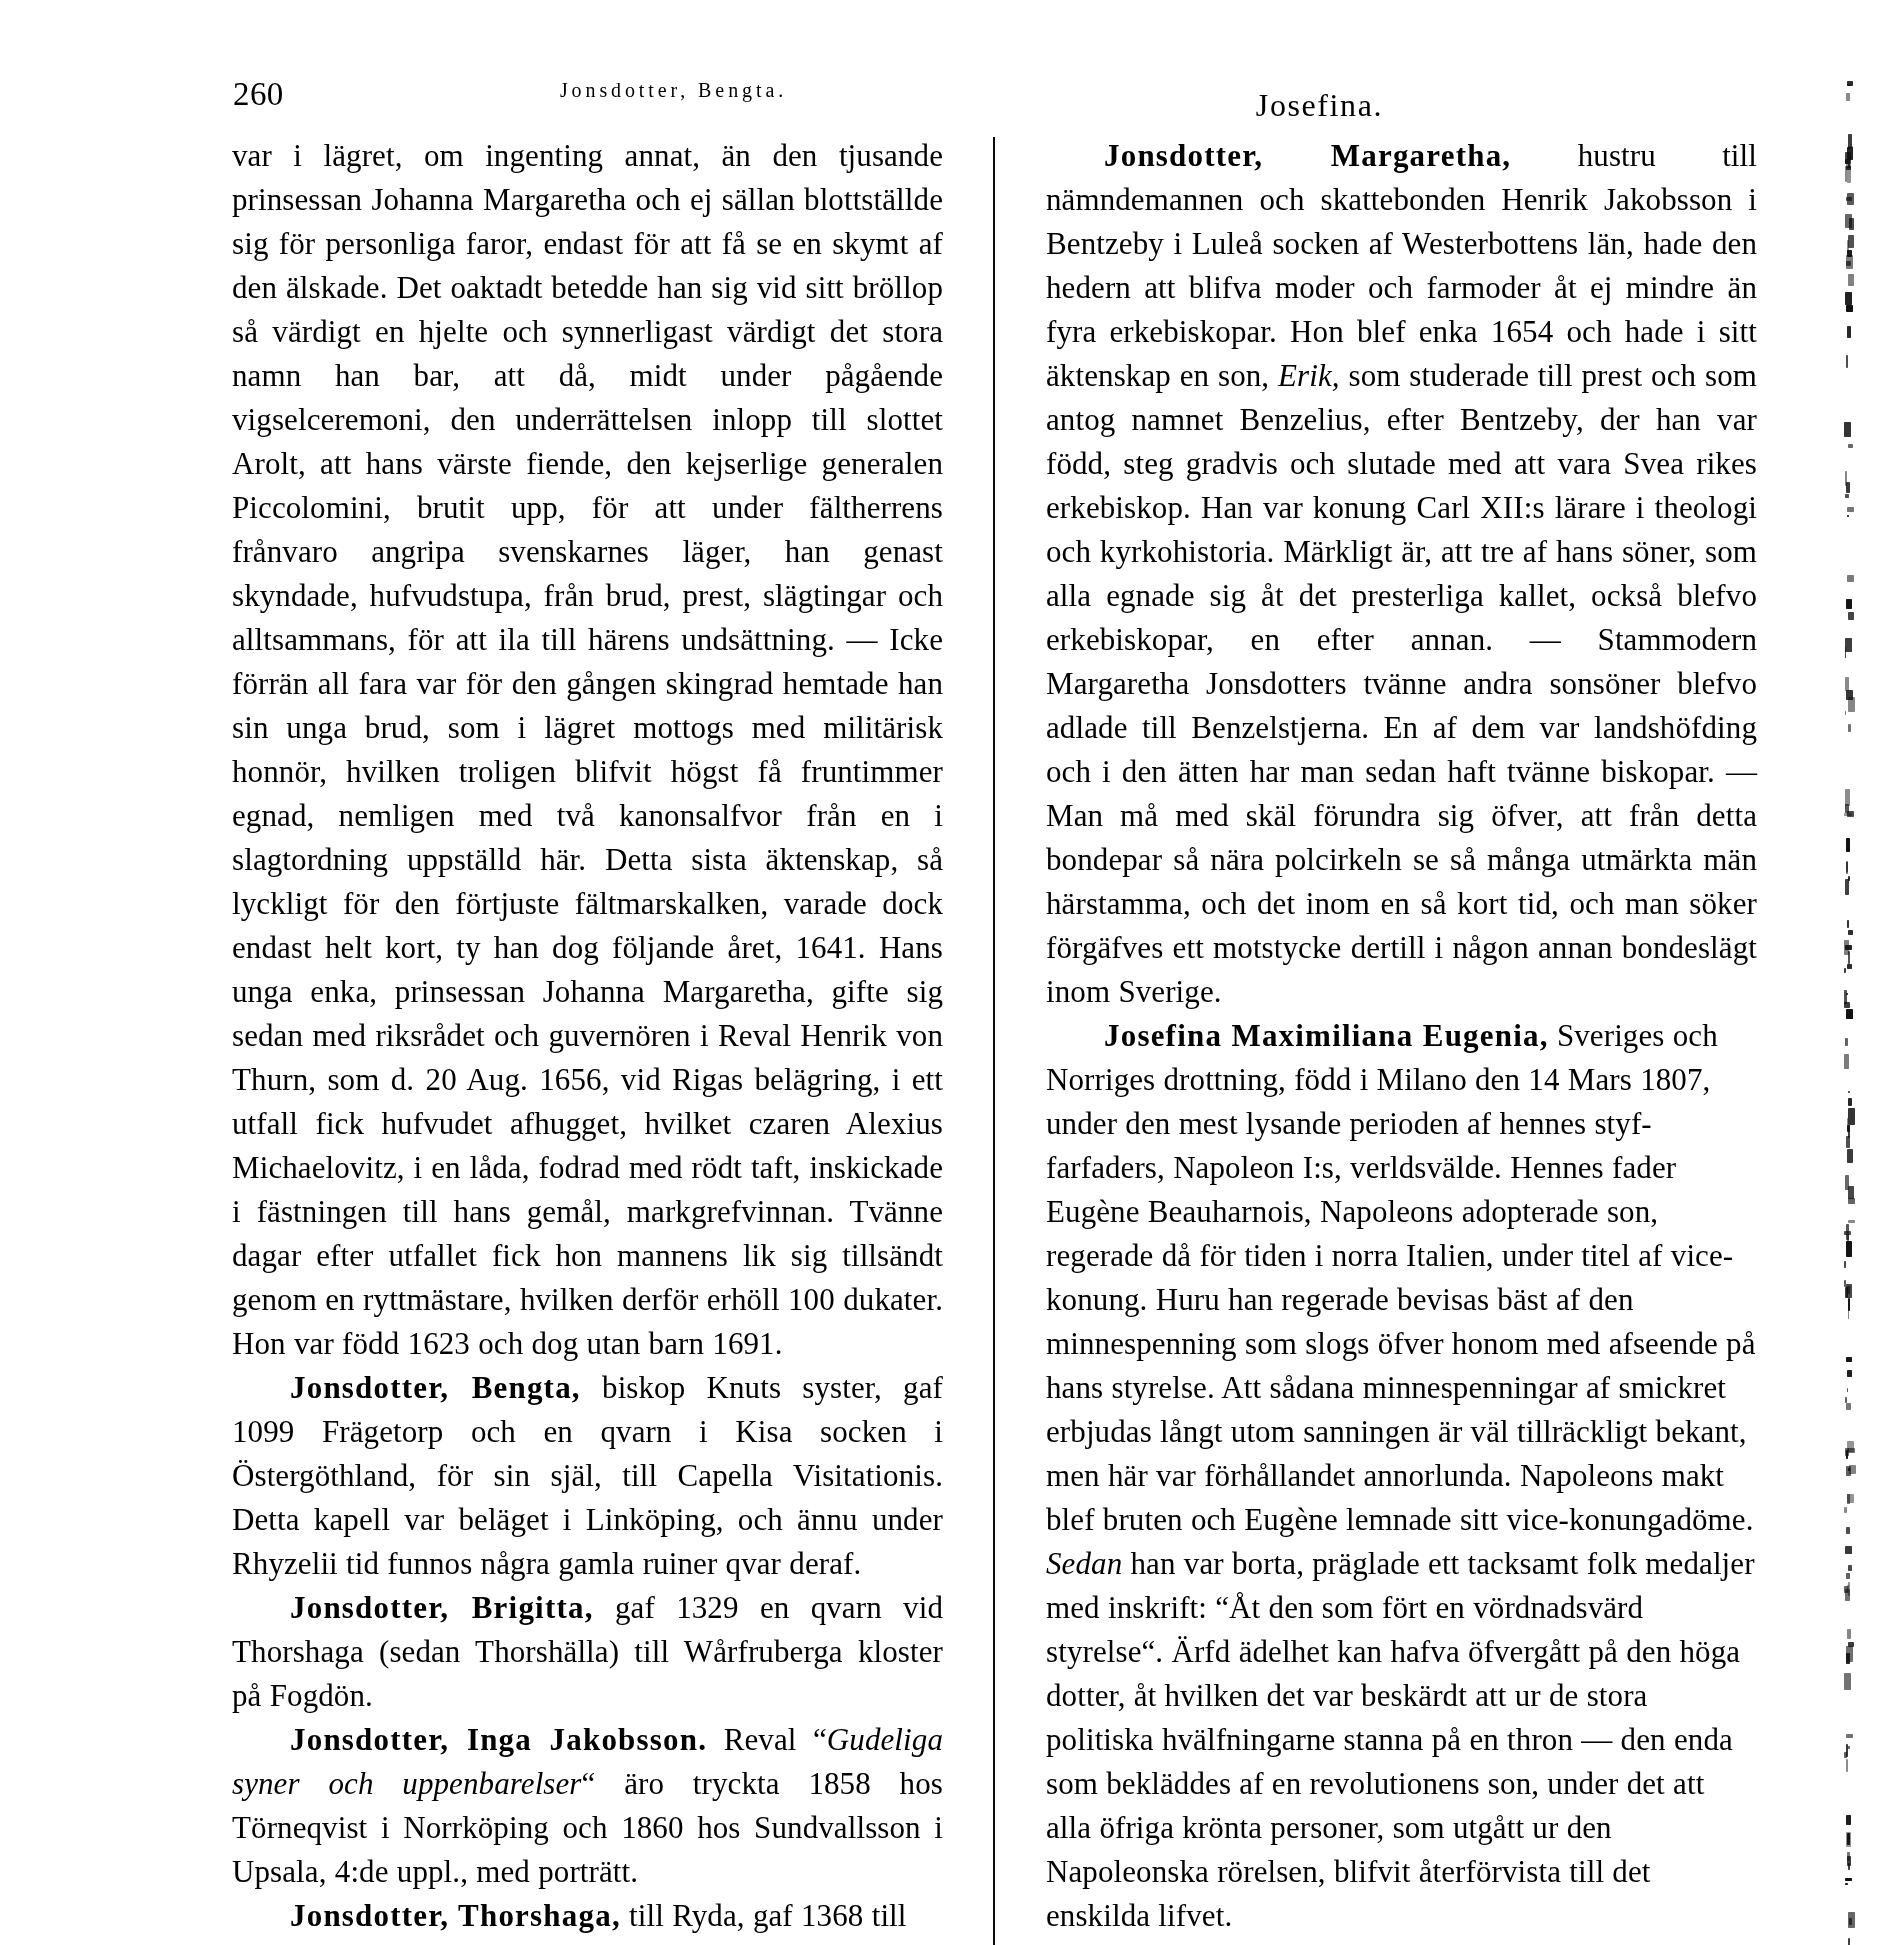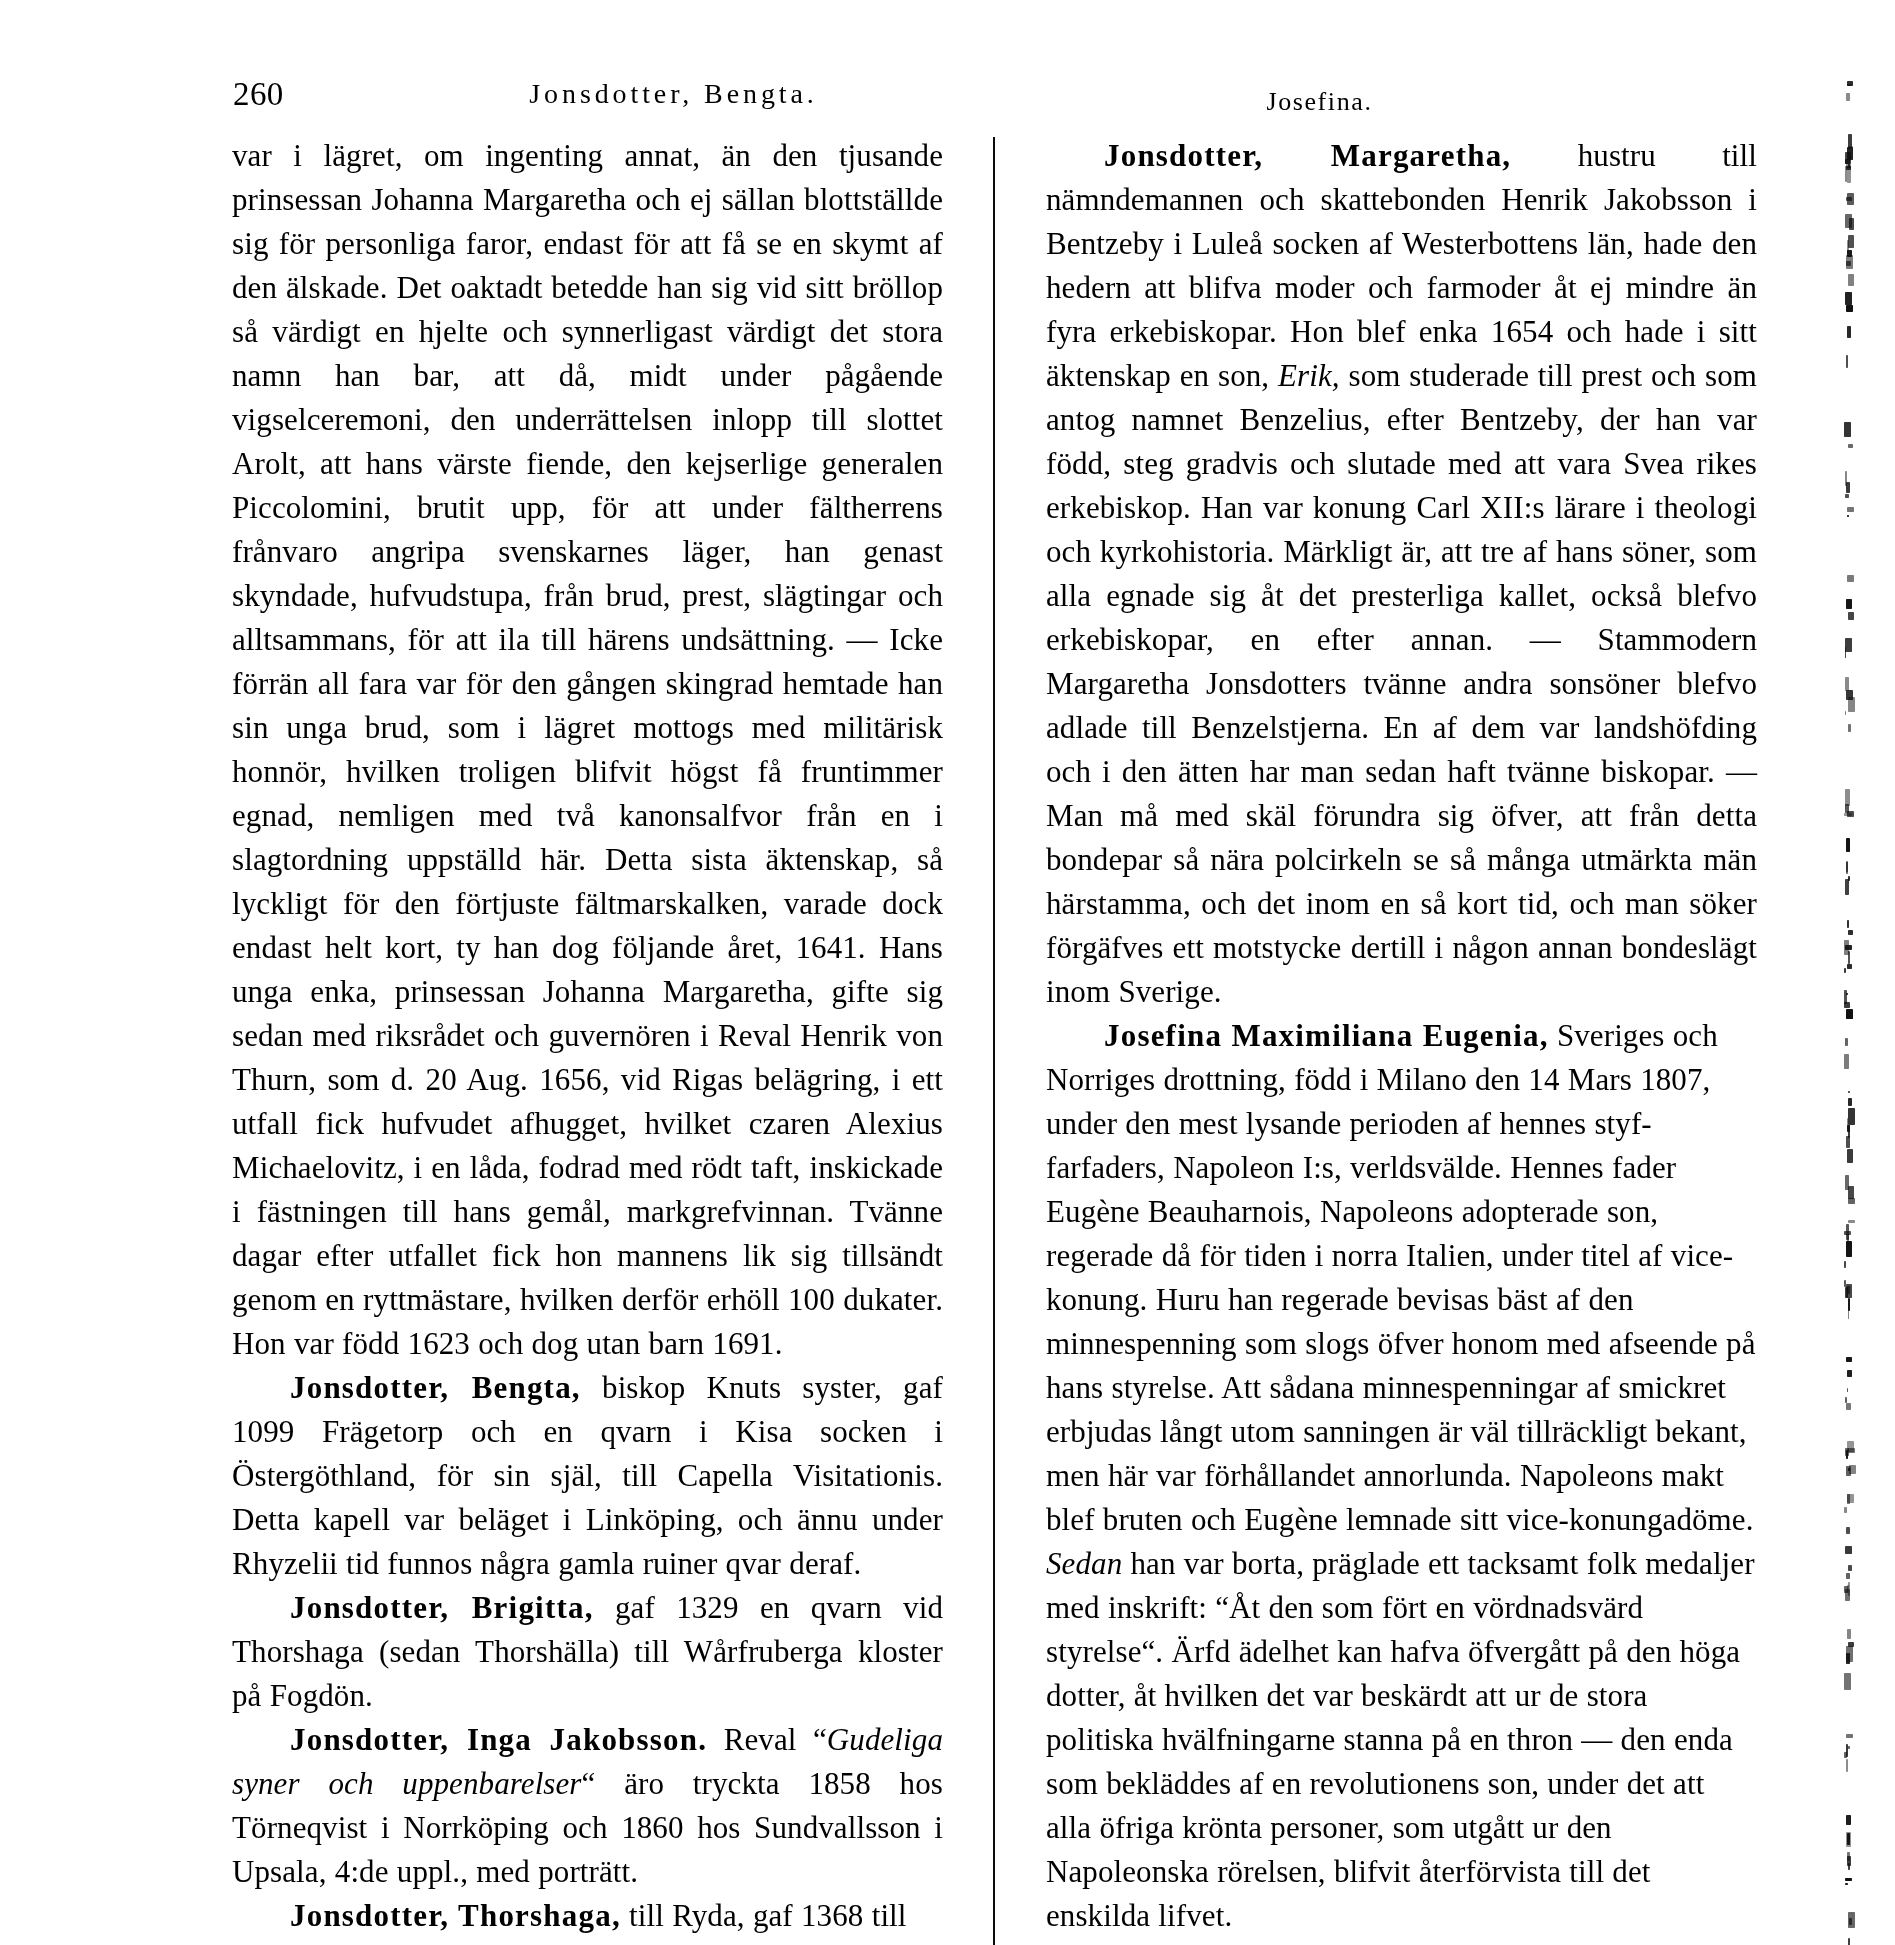--- a/index.html
+++ b/index.html
@@ -37,32 +37,32 @@
     line-height: 1;
     letter-spacing: 0.4px;
   }
 
   #head-left {
     position: absolute;
     left: 370px;
     top: 3.9px;
     width: 607px;
     text-align: center;
-    font-size: 28px;
+    font-size: 20px;
     line-height: 1;
     letter-spacing: 3.9px;
   }
 
   #head-right {
     position: absolute;
     left: 1051px;
     top: 13.2px;
     width: 537px;
     text-align: center;
-    font-size: 26px;
+    font-size: 32px;
     line-height: 1;
     letter-spacing: 1.6px;
   }
 
   
   #col-rule {
     position: absolute;
     left: 993px;
     top: 137px;
     width: 2.3px;

